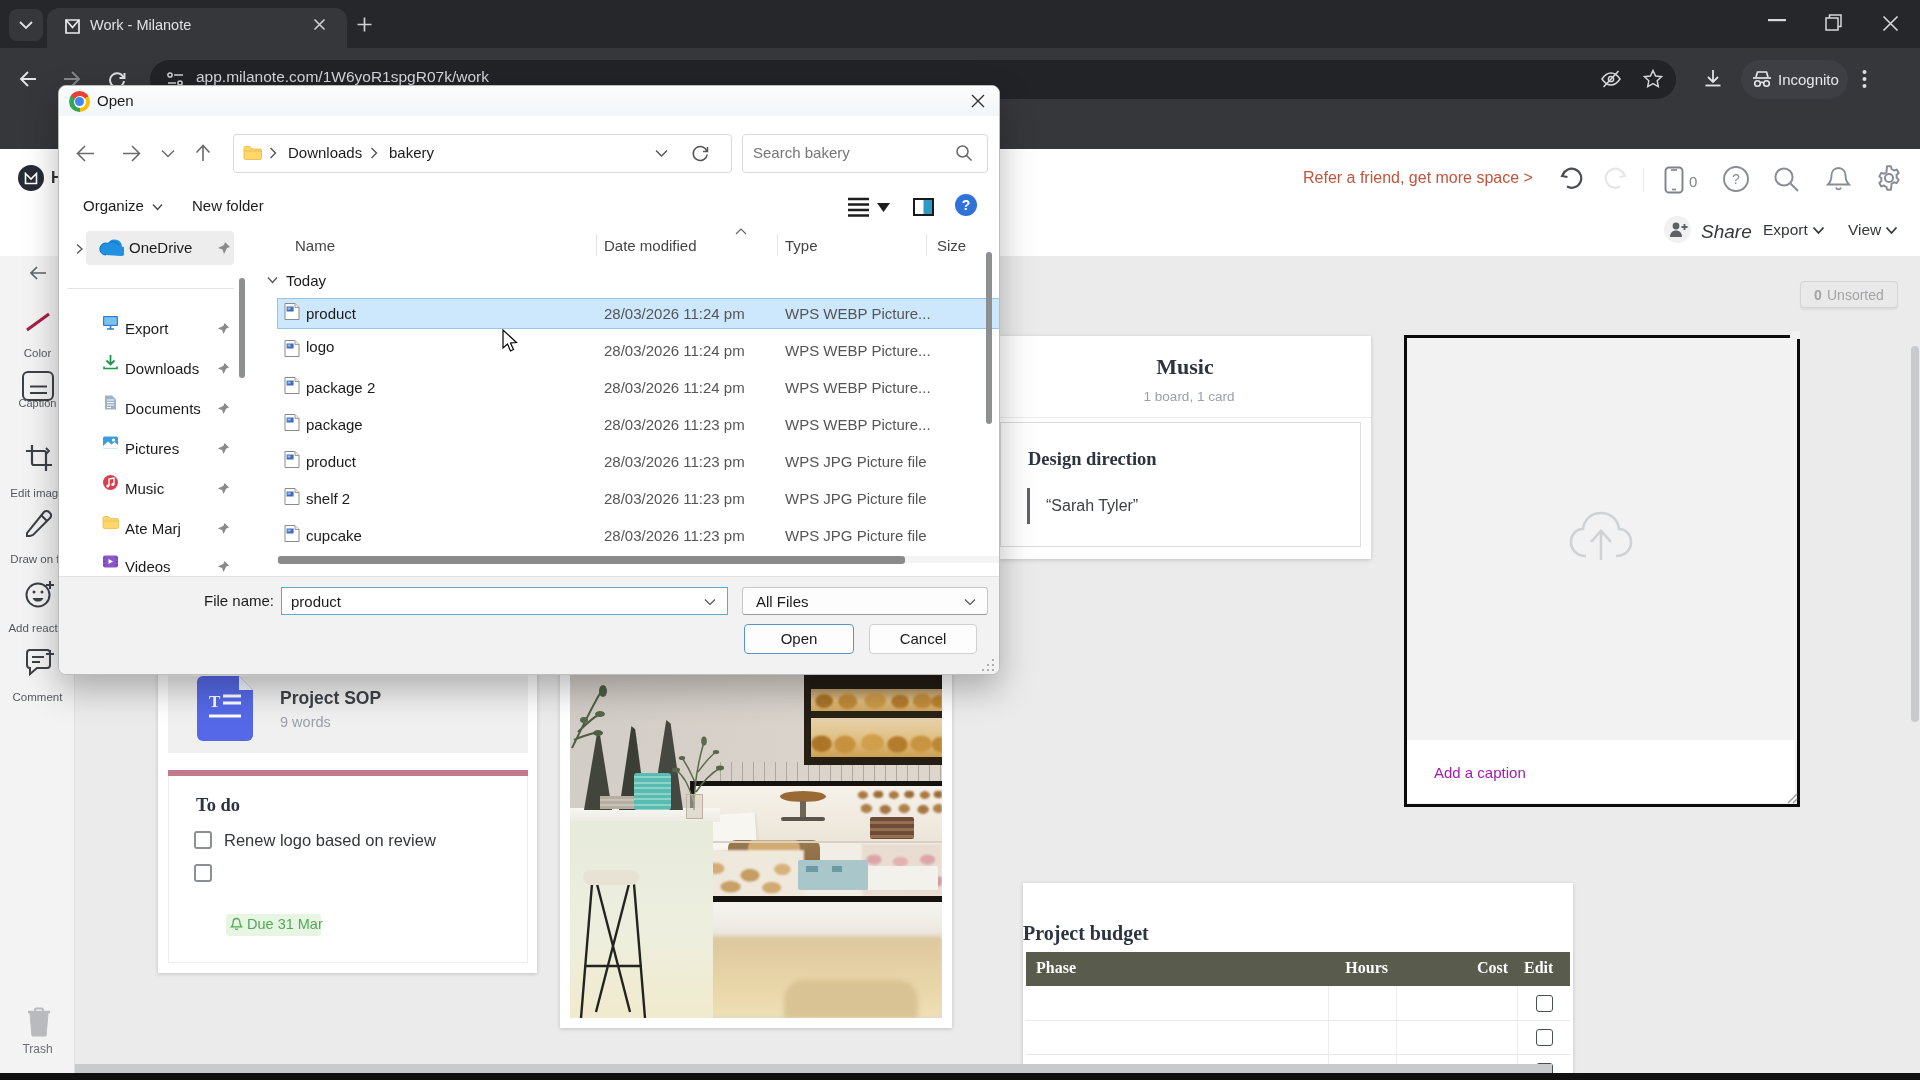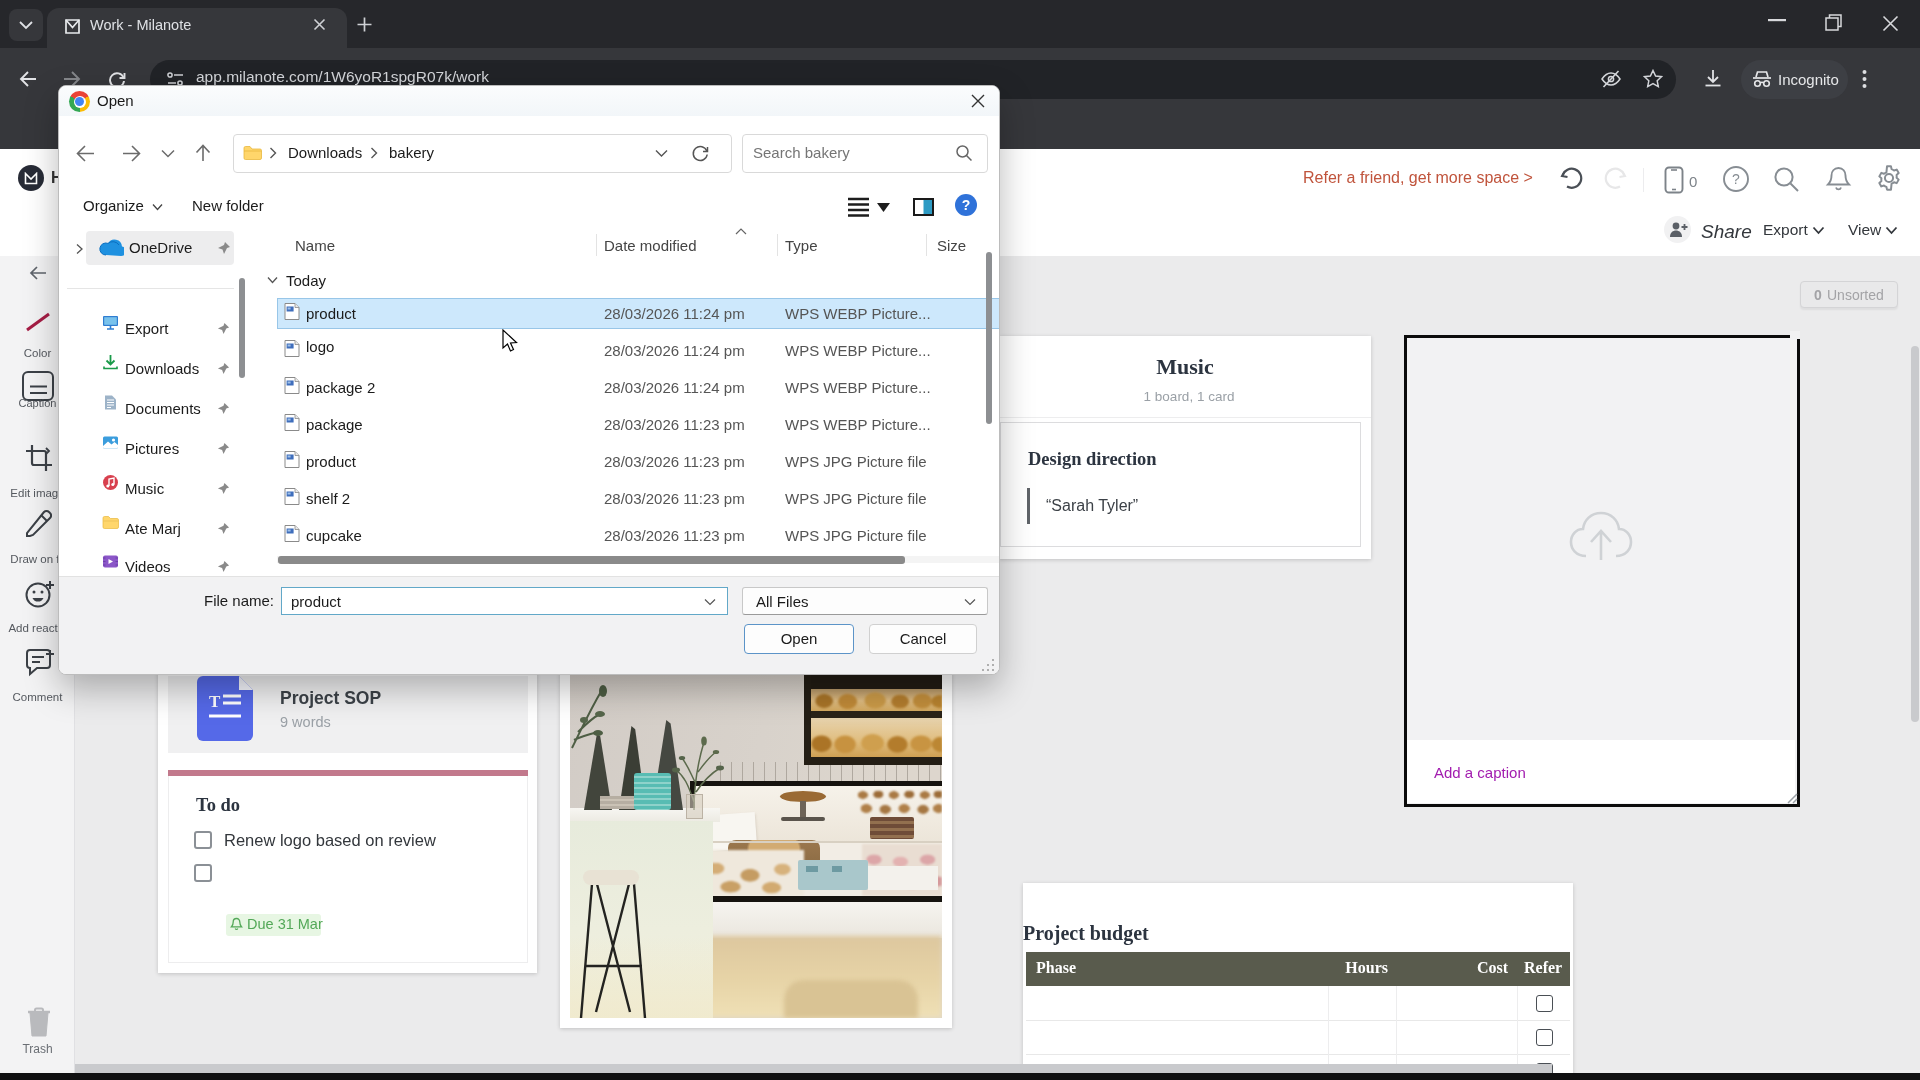--- a/index.html
+++ b/index.html
@@ -334,21 +334,21 @@
       </svg>
     <div class="abs" style="left:13px;top:196px;width:56px;height:15px;background:#e8e2d4;border-radius:8px;"></div>
   </div>
 
   <div class="abs" style="left:1023px;top:883px;width:550px;height:197px;background:#fff;box-shadow:0 1px 4px rgba(0,0,0,0.18);"></div>
   <div class="abs" style="left:1023px;top:908px;width:550px;font-family:'Liberation Serif',serif;font-weight:bold;font-size:20px;color:#2c3440;margin-top:14px;">Project budget</div>
   <div class="abs" style="left:1026px;top:952px;width:544px;height:34px;background:#595b4d;"></div>
   <div class="abs" style="left:1036px;top:959px;font-family:'Liberation Serif',serif;font-weight:bold;font-size:16px;color:#fff;">Phase</div>
   <div class="abs" style="left:1318px;top:959px;width:70px;text-align:right;font-family:'Liberation Serif',serif;font-weight:bold;font-size:16px;color:#fff;">Hours</div>
   <div class="abs" style="left:1438px;top:959px;width:70px;text-align:right;font-family:'Liberation Serif',serif;font-weight:bold;font-size:16px;color:#fff;">Cost</div>
-  <div class="abs" style="left:1524px;top:959px;font-family:'Liberation Serif',serif;font-weight:bold;font-size:16px;color:#fff;">Refer</div>
+  <div class="abs" style="left:1524px;top:959px;font-family:'Liberation Serif',serif;font-weight:bold;font-size:16px;color:#fff;">Edit</div>
 
   <div class="abs" style="left:1026px;top:986px;width:544px;height:94px;background:#fff;"></div>
   <div class="abs" style="left:1026px;top:1020px;width:544px;height:1px;background:#e8e8e8;"></div>
   <div class="abs" style="left:1026px;top:1054px;width:544px;height:1px;background:#e8e8e8;"></div>
   <div class="abs" style="left:1328px;top:986px;width:1px;height:94px;background:#ededee;"></div>
   <div class="abs" style="left:1396px;top:986px;width:1px;height:94px;background:#ededee;"></div>
   <div class="abs" style="left:1517px;top:986px;width:1px;height:94px;background:#ededee;"></div>
   <div class="abs" style="left:1536px;top:995px;width:17px;height:17px;border:1.5px solid #4a4f55;border-radius:3px;"></div>
   <div class="abs" style="left:1536px;top:1029px;width:17px;height:17px;border:1.5px solid #4a4f55;border-radius:3px;"></div>
   <div class="abs" style="left:1536px;top:1063px;width:17px;height:17px;border:1.5px solid #4a4f55;border-radius:3px;"></div>

